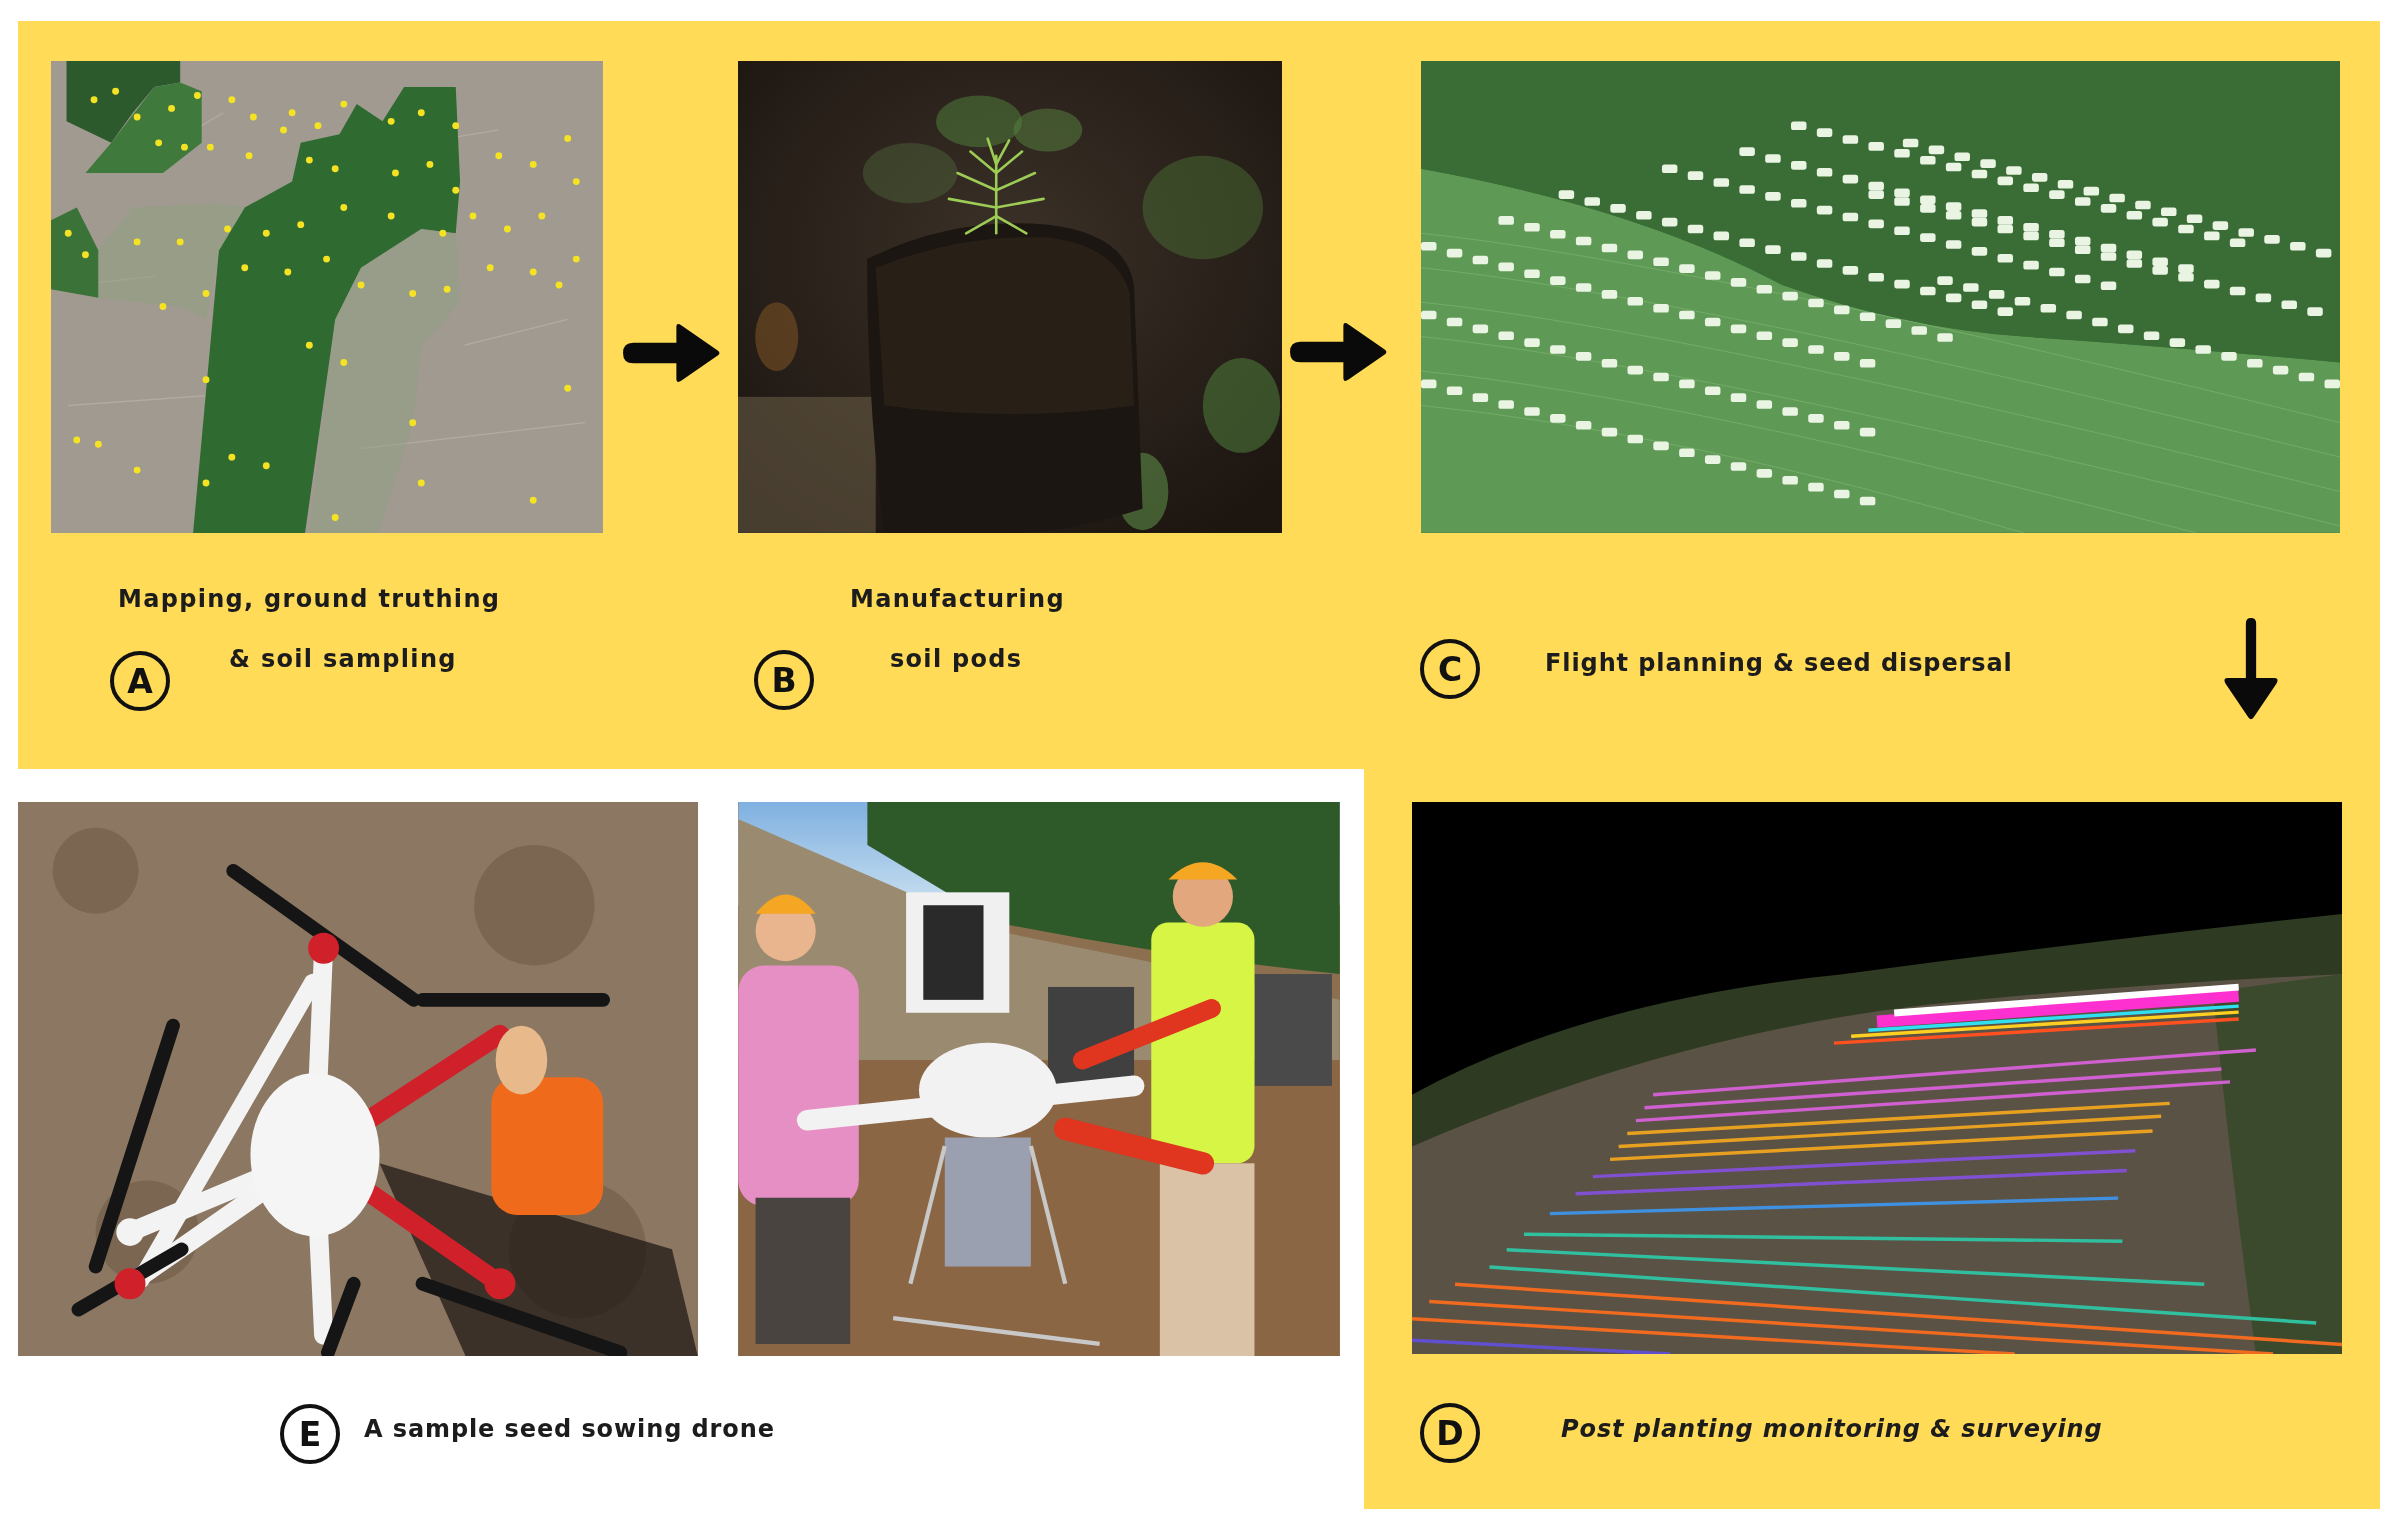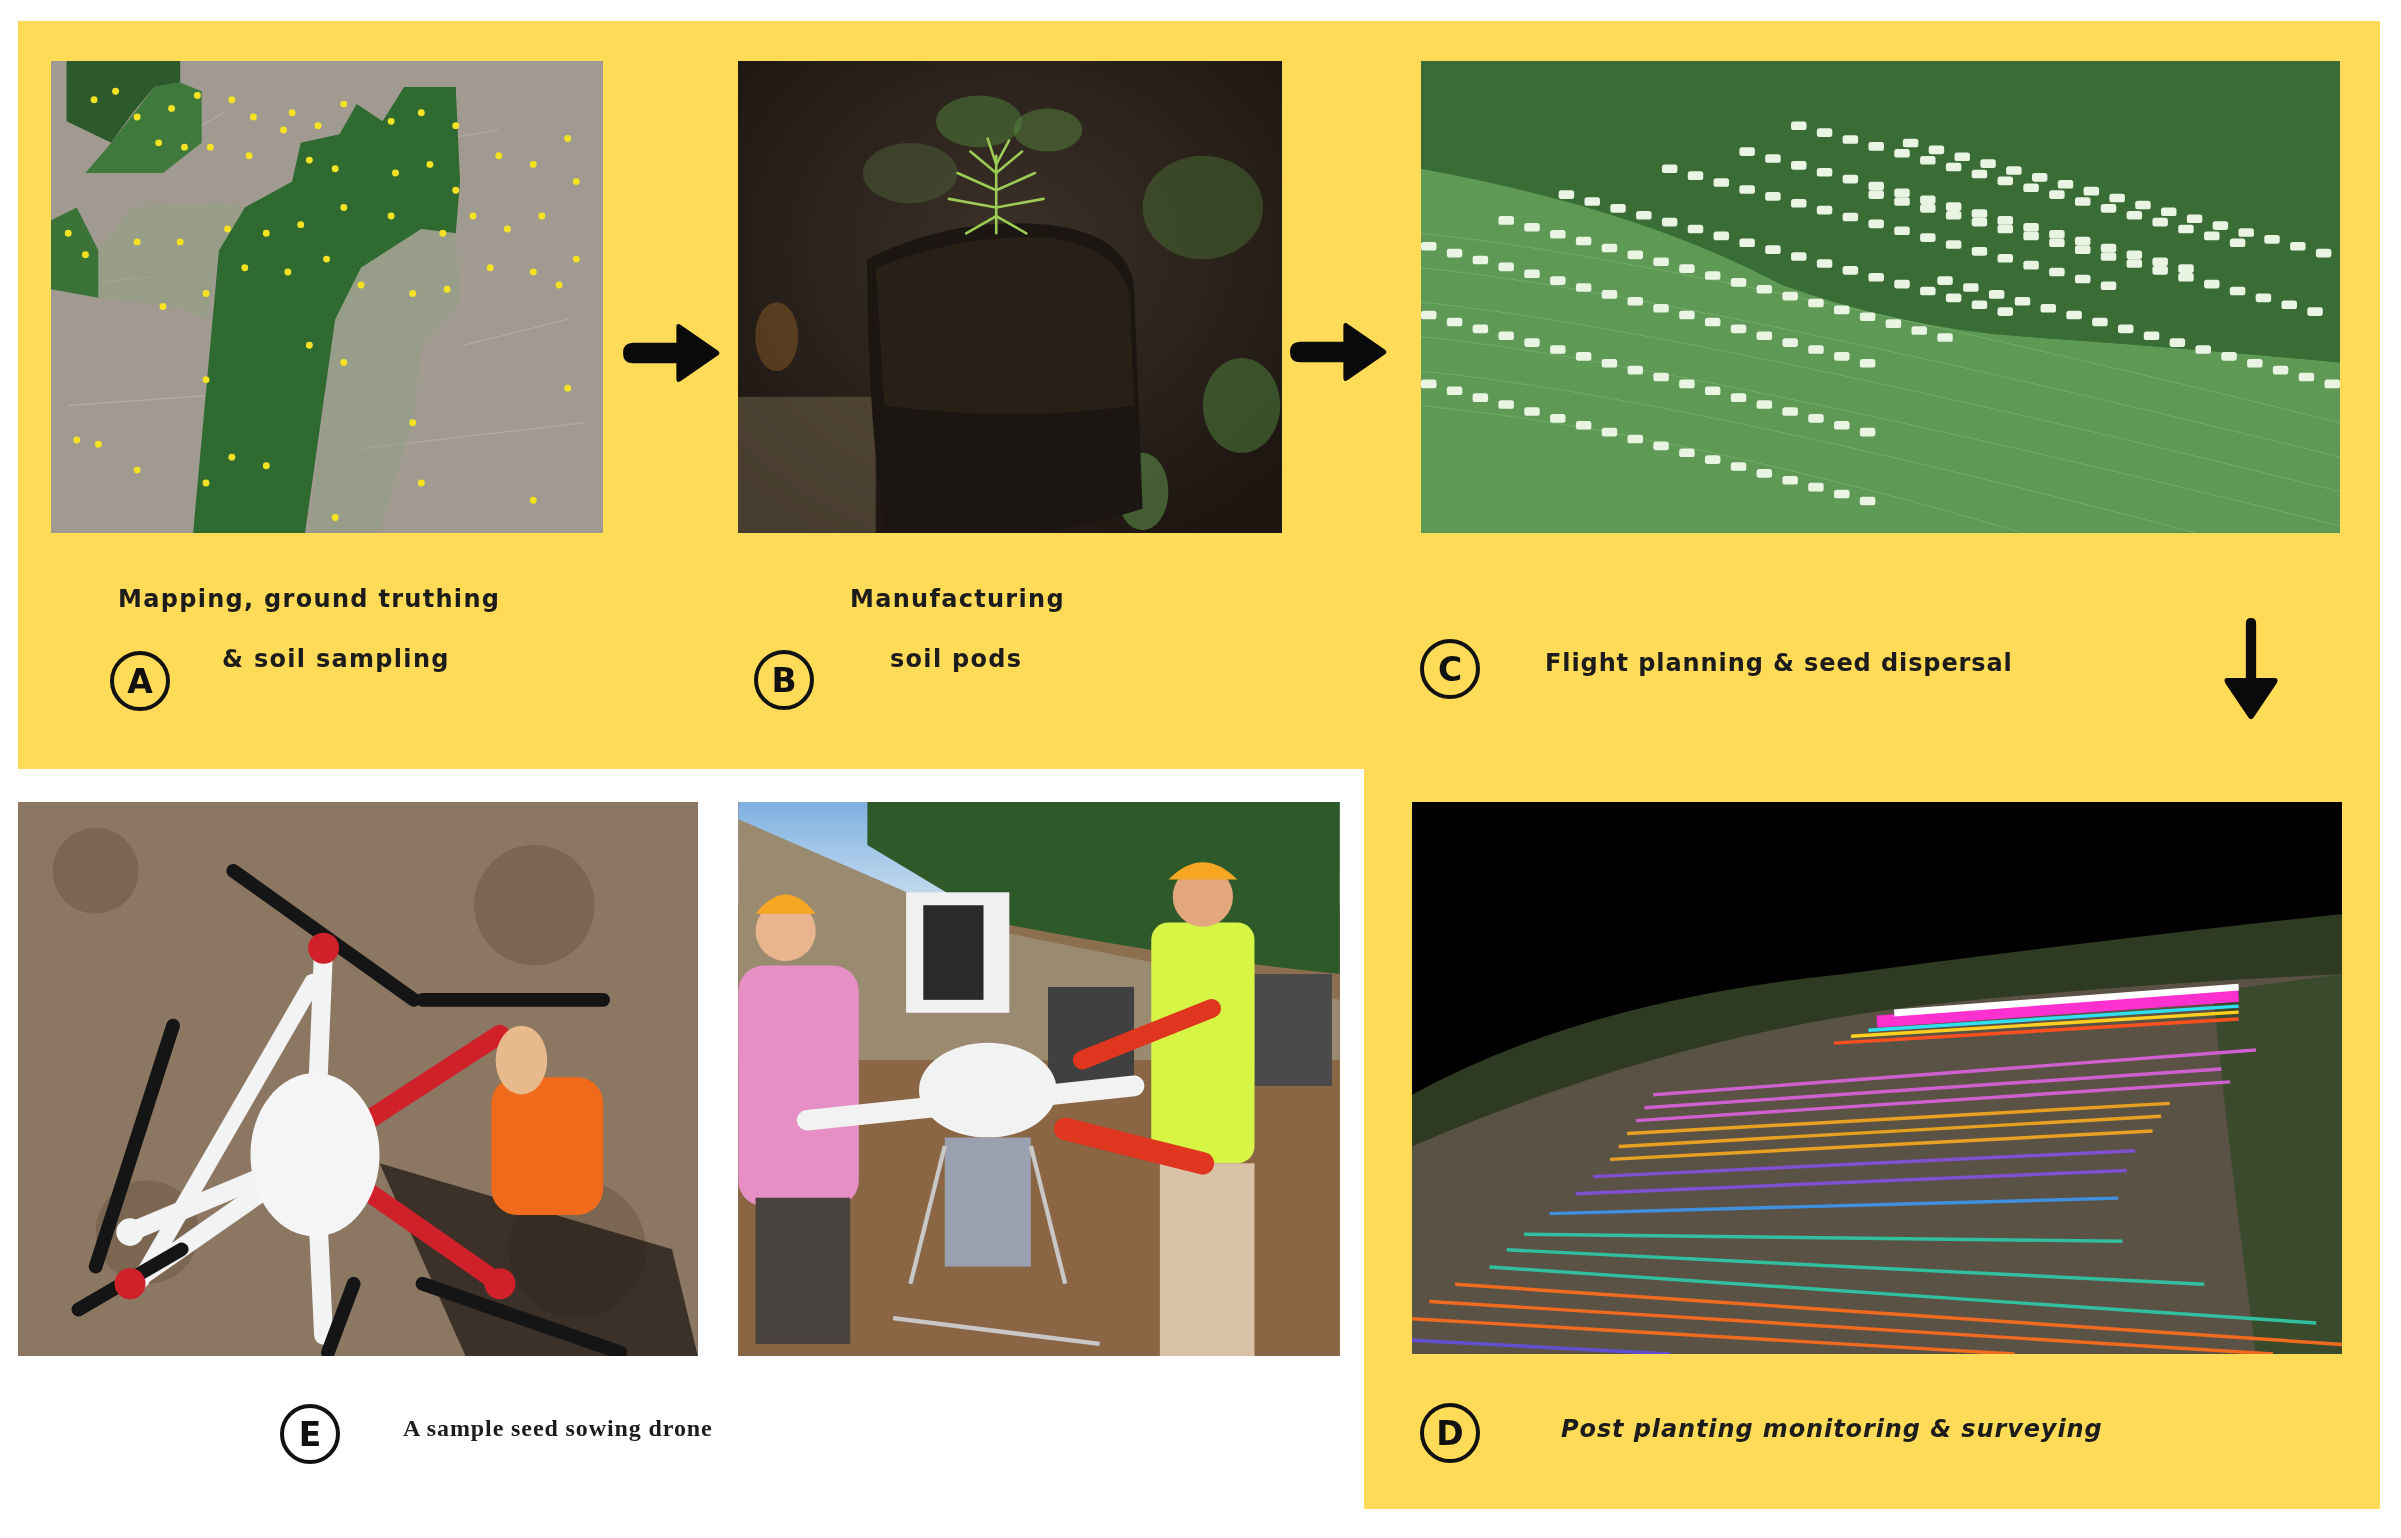--- a/index.html
+++ b/index.html
@@ -195,21 +195,21 @@
       <use href="#row1" transform="translate(370,-110)"></use>
       <use href="#row1" transform="translate(430,-140)"></use>
       <use href="#row1" transform="translate(520,-60)"></use>
       <use href="#row1" transform="translate(560,-120)"></use>
       <use href="#row1" transform="translate(600,40)"></use>
     </g>
   </svg>
 </div>
 
 <div class="caption" style="left:118px; top:585px;">Mapping, ground truthing</div>
-<div class="caption" style="left:222px; top:645px;">&amp; soil sampling</div>
+<div class="caption" style="left:229px; top:645px;">&amp; soil sampling</div>
 <div class="badge" style="left:110px; top:651px;">A</div>
 
 <div class="caption" style="left:850px; top:585px;">Manufacturing</div>
 <div class="caption" style="left:890px; top:645px;">soil pods</div>
 <div class="badge" style="left:754px; top:650px;">B</div>
 
 <div class="badge" style="left:1420px; top:639px;">C</div>
 <div class="caption" style="left:1545px; top:649px; letter-spacing:0.9px;text-align:center;">Flight planning &amp; seed dispersal</div>
 
 <div class="arrow" style="left:2221px; top:618px;">
@@ -318,17 +318,17 @@
       <line x1="90" y1="540" x2="1050" y2="605" stroke="#30c0a0"></line>
       <line x1="50" y1="560" x2="1080" y2="630" stroke="#f06a20"></line>
       <line x1="20" y1="580" x2="1000" y2="641" stroke="#f06a20"></line>
       <line x1="0" y1="600" x2="700" y2="641" stroke="#f06a20"></line>
       <line x1="0" y1="625" x2="300" y2="641" stroke="#6050d0"></line>
     </g>
   </svg>
 </div>
 
 <div class="badge" style="left:280px; top:1404px;">E</div>
-<div class="caption" style="left:403px; top:1415px; letter-spacing:0.9px;font-family:Liberation Serif, serif;">A sample seed sowing drone</div>
+<div class="caption" style="left:364px; top:1415px; letter-spacing:0.9px;">A sample seed sowing drone</div>
 
 <div class="badge" style="left:1420px; top:1403px;">D</div>
 <div class="caption" style="left:1561px; top:1415px; letter-spacing:0.9px;font-style:italic;">Post planting monitoring &amp; surveying</div>
 
 
 </body></html>

